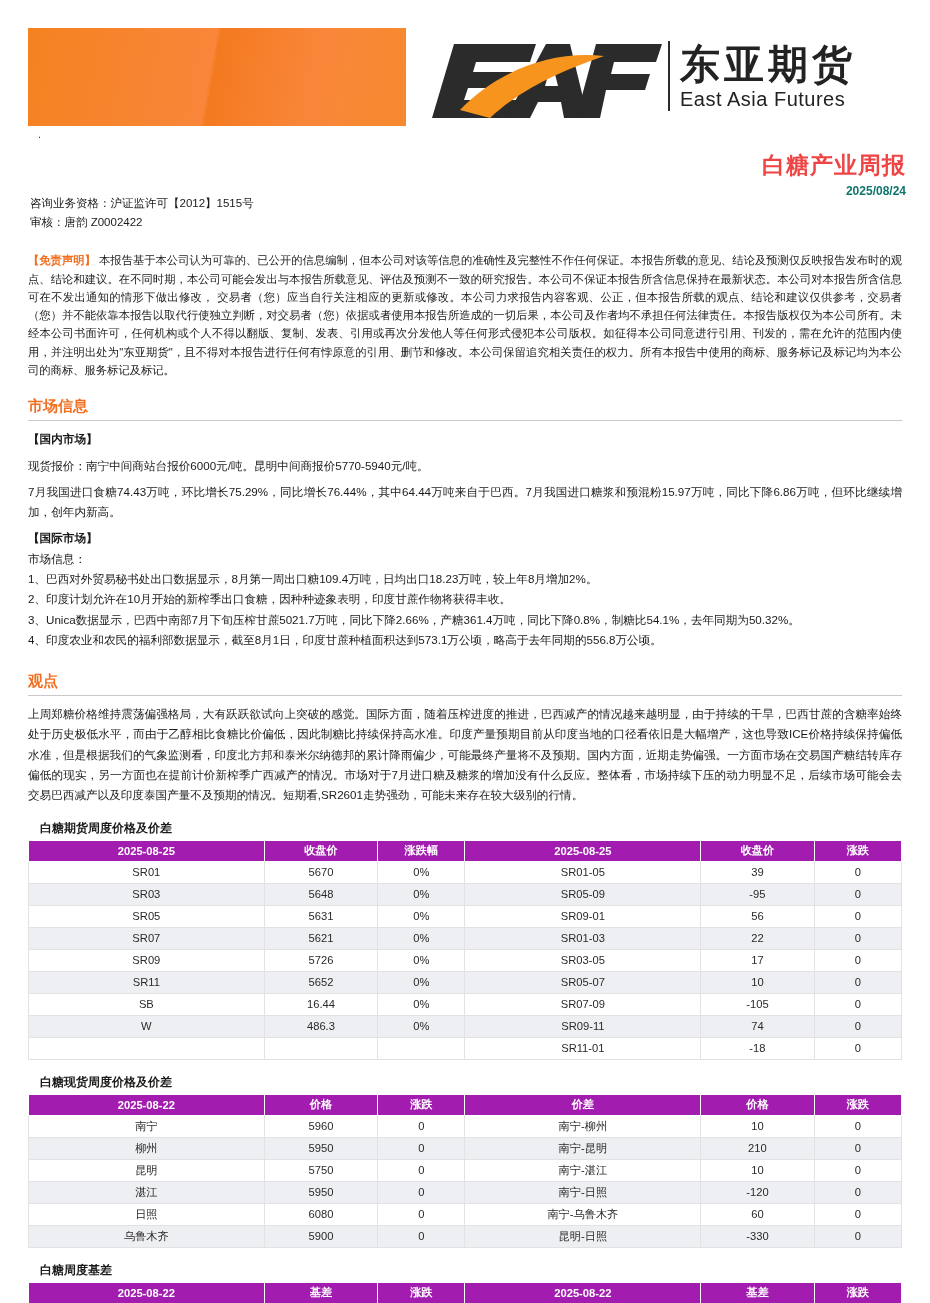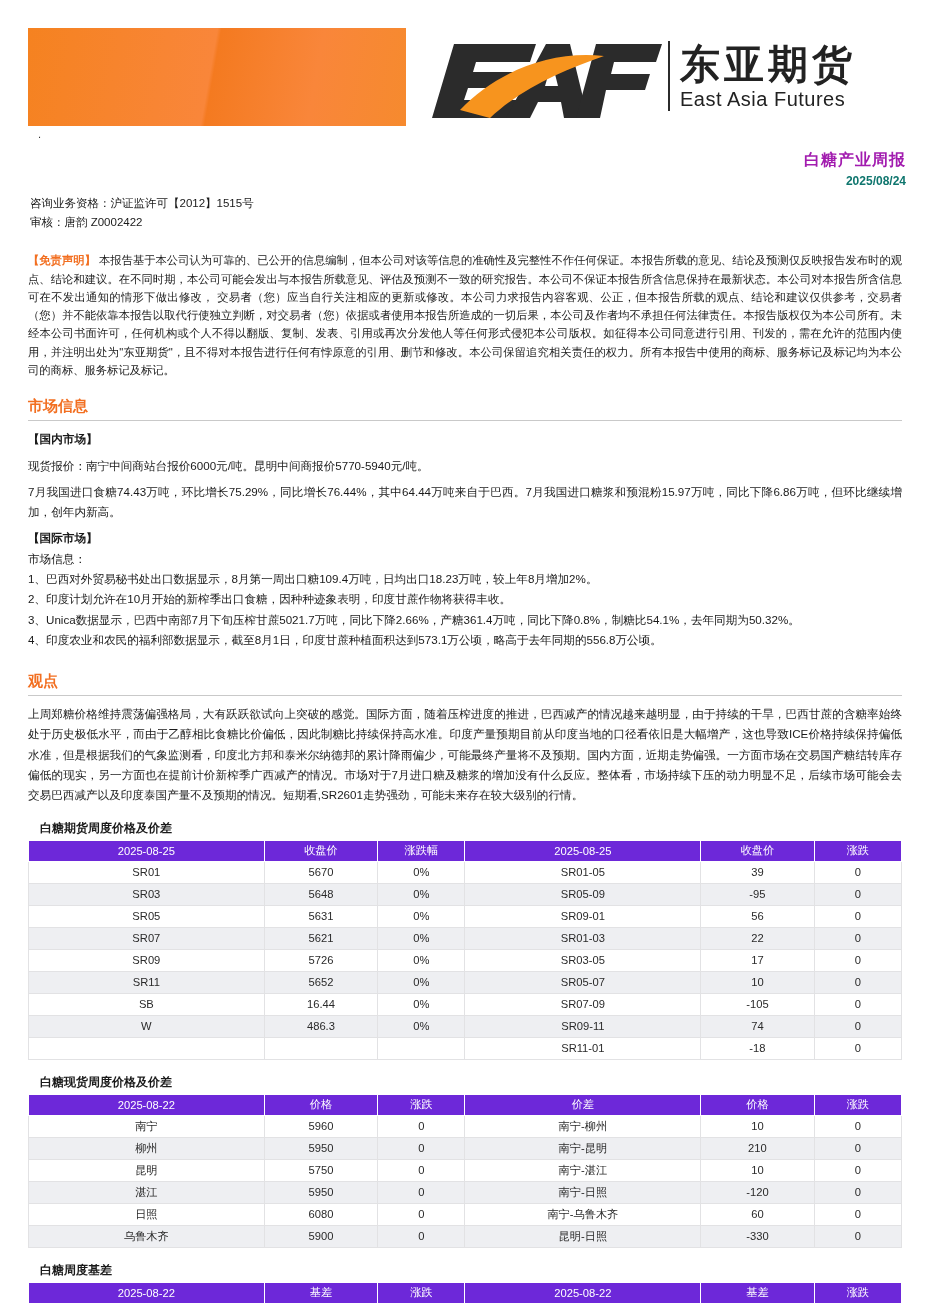--- a/index.html
+++ b/index.html
@@ -50,21 +50,21 @@
     margin-top: 2px; font-family: "Liberation Sans", sans-serif;
   }
   .dot-mark {
     position:absolute; left: 38px; top: 128px;
     font-size: 11px; color: #333;
   }
   .report-title-box {
     position: absolute; right: 24px; top: 150px; text-align: right;
   }
   .report-title {
-    color: #a21caf; font-size: 16px; font-weight: bold; letter-spacing:1px;
+    color: #ef4444; font-size: 23px; font-weight: bold; letter-spacing:1px;
     font-family: "DejaVu Sans", sans-serif;
     text-align: center;
   }
   .report-date {
     color: #0f766e; font-size: 12px; font-weight: bold; margin-top: 3px;
     font-family: "Liberation Sans", sans-serif;
   }
 
   
   .meta {
@@ -114,23 +114,23 @@
     margin: 0 0 3px 12px;
     font-family: "DejaVu Sans", sans-serif;
   }
   table.grid {
     border-collapse: collapse;
     width: 100%;
     font-size: 11.2px;
     table-layout: fixed;
   }
   table.grid th {
-    background: #6d28d9;
+    background: #a21caf;
     color: #ffffff;
-    font-weight: normal;
+    font-weight: bold;
     height: 21px;
     border: 1px solid #ffffff;
     text-align: center;
     font-size: 11.2px;
   }
   table.grid td {
     height: 22px;
     border: 1px solid #e2e2e4;
     text-align: center;
     color: #2a2a2a;

